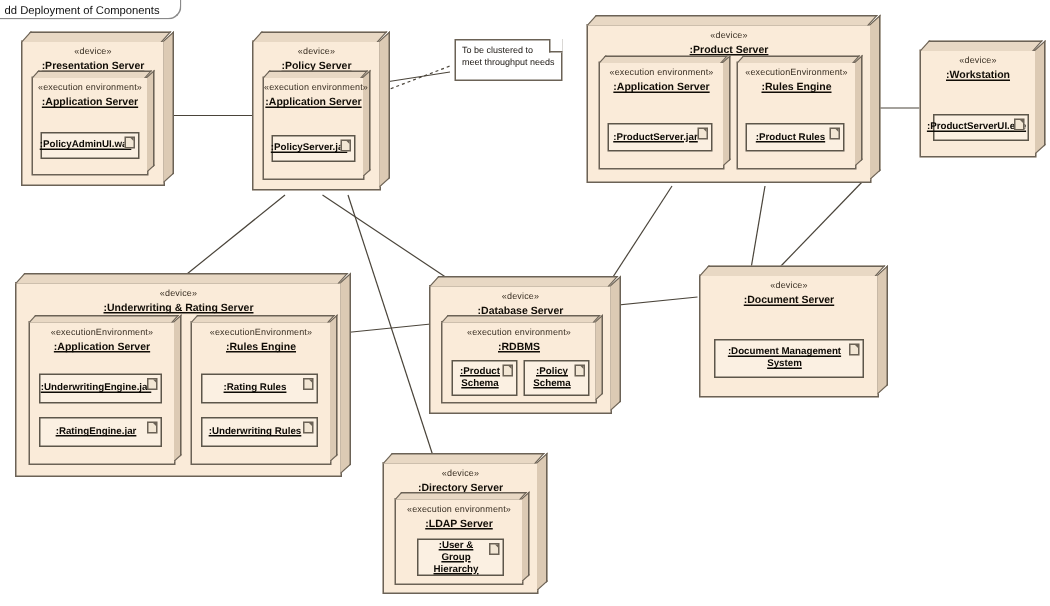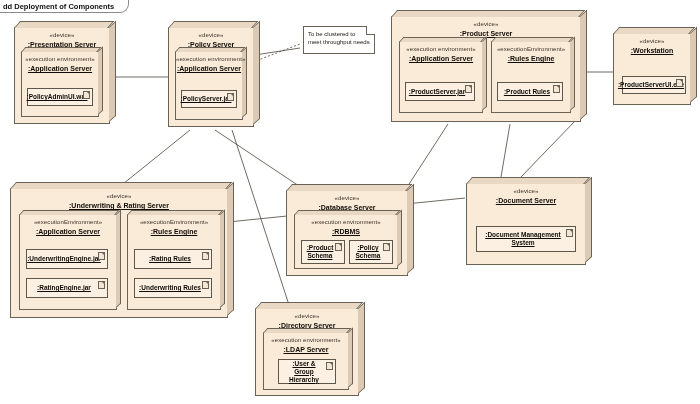--- a/index.html
+++ b/index.html
@@ -13,21 +13,21 @@
   #canvas{position:absolute;left:0;top:0;width:700px;height:404px;}
 
   
   .frame-tab{
     position:absolute;left:0;top:0;height:13px;
     padding:0 14px 0 3px;
     border-right:1px solid #8a8a8a;
     border-bottom:1px solid #8a8a8a;
     border-bottom-right-radius:9px;
     background:#ffffff;
-    font-size:7.5px;font-weight:bold;color:#101010;
+    font-size:7.5px;font-weight:normal;color:#101010;
     line-height:13px;white-space:nowrap;
     box-sizing:border-box;
     z-index:6;
   }
 
   svg.wires{position:absolute;left:0;top:0;width:700px;height:404px;z-index:1;pointer-events:none;}
 
   
   .node{
     position:absolute;

